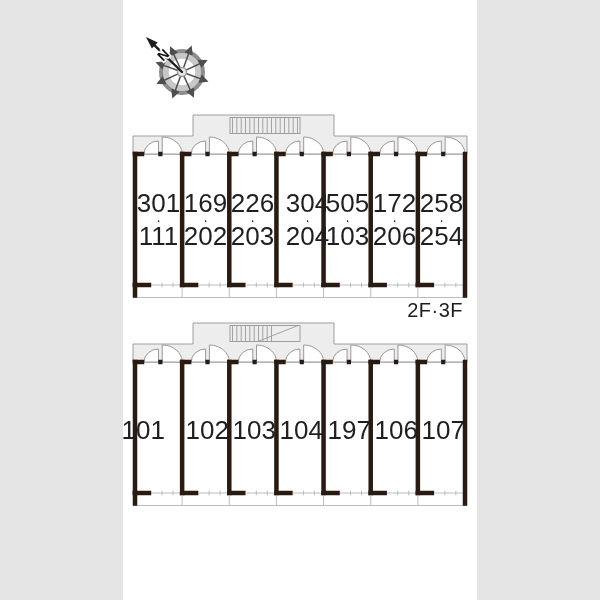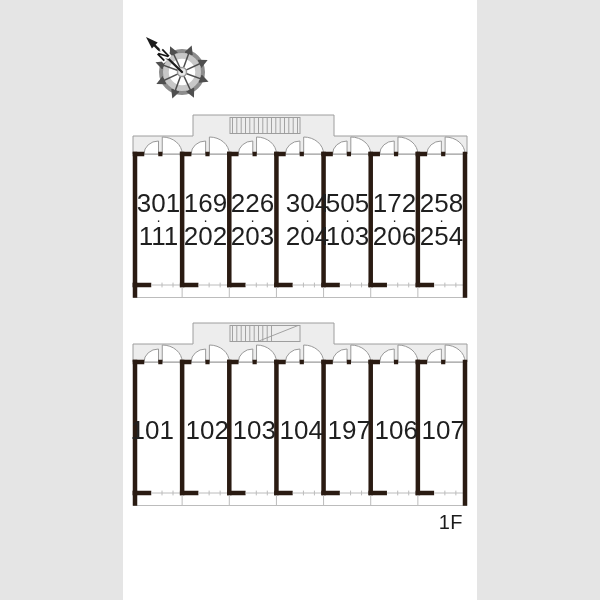--- a/index.html
+++ b/index.html
@@ -147,23 +147,23 @@
     <span class="num">172</span>
     <span class="sep">·</span>
     <span class="num">206</span>
   </div>
   <div class="room-label cols" style="left:418px">
     <span class="num">258</span>
     <span class="sep">·</span>
     <span class="num">254</span>
   </div>
 
+  <div class="floor-label" style="top:299px">2F·3F</div>
 
-  <div class="room-label single" style="left:127px">101</div>
+  <div class="room-label single" style="left:118px">101</div>
   <div class="room-label single" style="left:182px">102</div>
   <div class="room-label single" style="left:229px">103</div>
   <div class="room-label single" style="left:276px">104</div>
   <div class="room-label single" style="left:324px">197</div>
   <div class="room-label single" style="left:371px">106</div>
   <div class="room-label single" style="left:418px">107</div>
 
-  <div class="floor-label" style="top:511px">1F</div>
 </div>
 
 </body></html>

